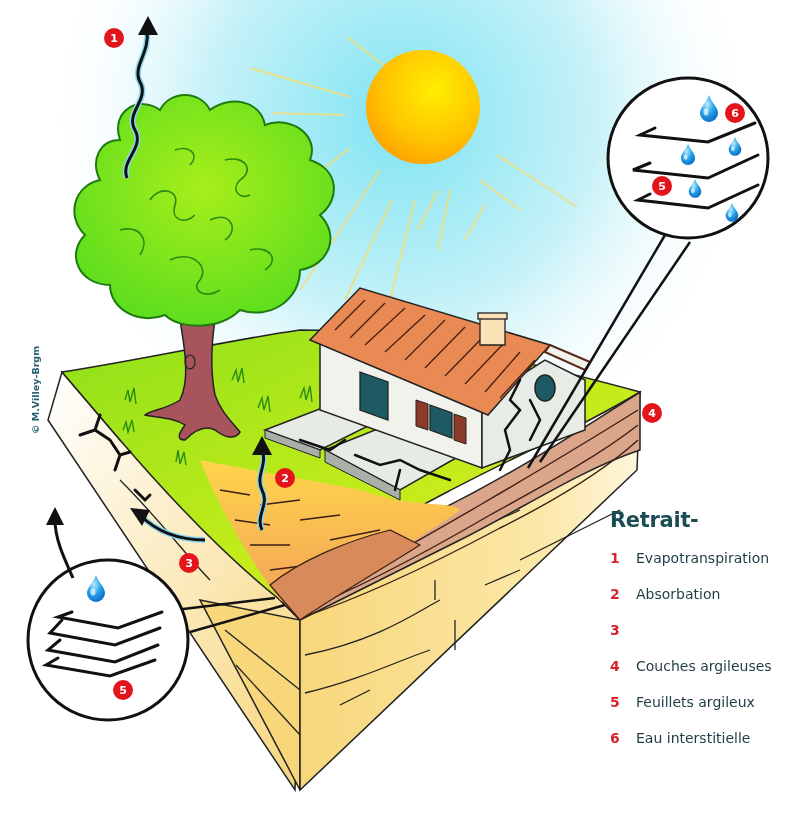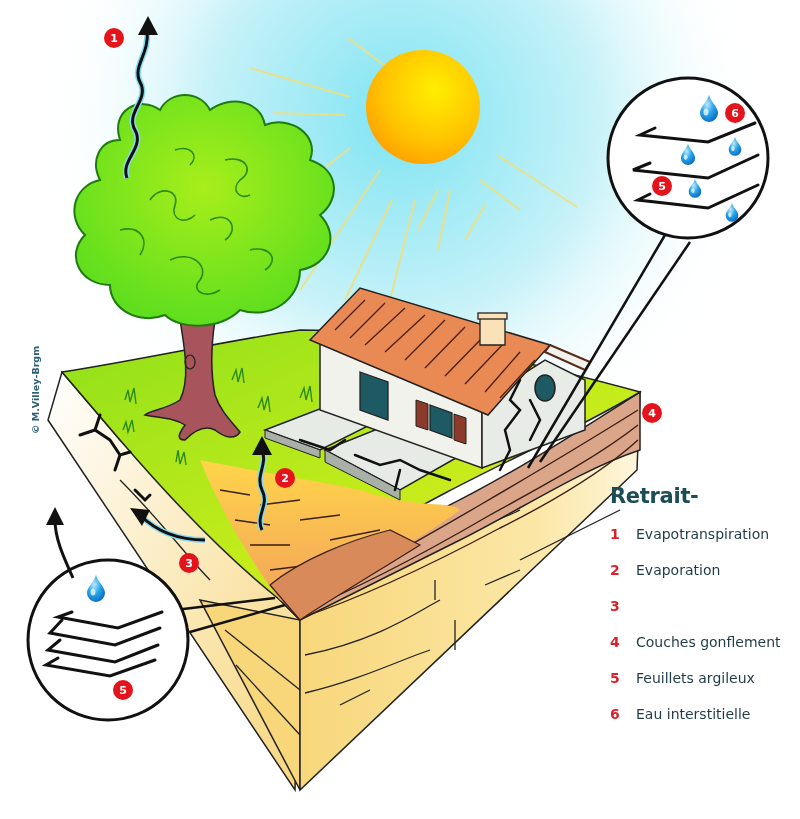--- a/index.html
+++ b/index.html
@@ -1,18 +1,18 @@
 <!DOCTYPE html>
 <html><head>
 <meta charset="utf-8">
 <style>
   html, body { margin:0; padding:0; background:#ffffff; }
   body { width:800px; height:819px; position:relative; overflow:hidden; font-family:"DejaVu Sans", "Liberation Sans", sans-serif; }
   #scene { position:absolute; left:0; top:0; width:800px; height:819px; }
-  .legend { position:absolute; left:610px; top:484px; width:190px; }
+  .legend { position:absolute; left:610px; top:508px; width:190px; }
   .legend-title { color:#1b4d55; font-weight:bold; font-size:21px; line-height:25px; margin:0 0 16px 0; letter-spacing:-0.3px; }
   .legend-item { display:flex; align-items:flex-start; font-size:14px; line-height:19px; color:#1f3b44; margin-bottom:17px; }
   .legend-num { color:#d9232a; font-weight:bold; width:26px; flex:0 0 26px; font-size:14px; }
   .legend-label { white-space:pre-line; }
   .credit { position:absolute; left:30px; top:434px; transform-origin:0 0; transform:rotate(-90deg); font-size:9.5px; color:#2c5f73; white-space:nowrap; font-weight:bold; }
   .badge-text { font-family:"DejaVu Sans", sans-serif; font-weight:bold; font-size:11px; fill:#ffffff; }
 </style>
 </head>
 <body>
 
@@ -258,28 +258,28 @@
 <div class="legend">
   <div class="legend-title">
     <div>Retrait-</div>
   </div>
   <div class="legend-item">
     <span class="legend-num">1</span>
     <span class="legend-label">Evapotranspiration</span>
   </div>
   <div class="legend-item">
     <span class="legend-num">2</span>
-    <span class="legend-label">Evaporation</span>
+    <span class="legend-label">Absorbation</span>
   </div>
   <div class="legend-item">
     <span class="legend-num">3</span>
   </div>
   <div class="legend-item">
     <span class="legend-num">4</span>
-    <span class="legend-label">Couches gonflement</span>
+    <span class="legend-label">Couches argileuses</span>
   </div>
   <div class="legend-item">
     <span class="legend-num">5</span>
     <span class="legend-label">Feuillets argileux</span>
   </div>
   <div class="legend-item">
     <span class="legend-num">6</span>
     <span class="legend-label">Eau interstitielle</span>
   </div>
 </div>

